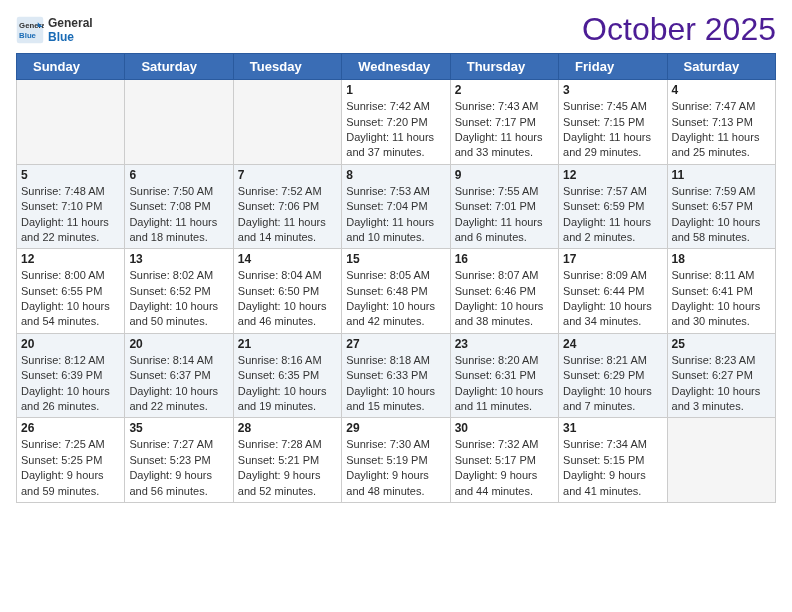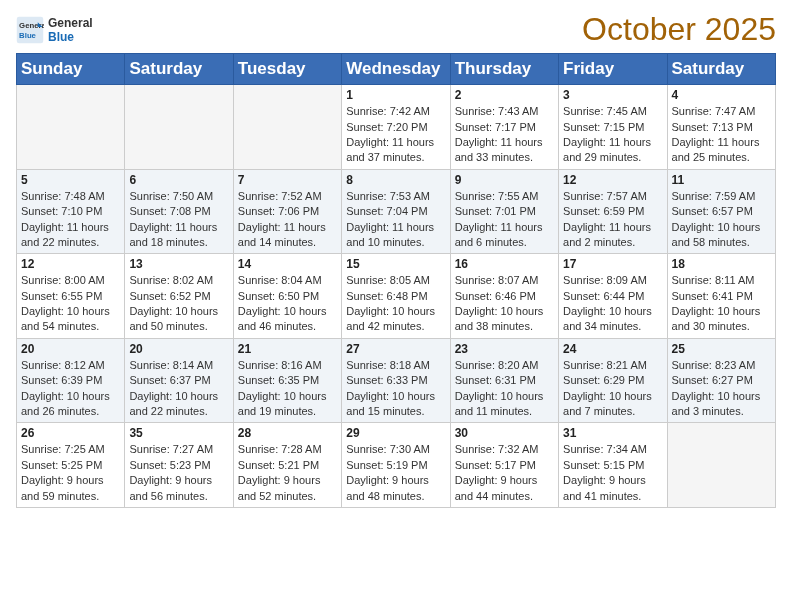--- a/index.html
+++ b/index.html
@@ -30,38 +30,38 @@
     .logo-icon {
       width: 28px;
       height: 28px;
     }
     .title-block {
       text-align: right;
     }
     .month-title {
       font-size: 32px;
       font-weight: normal;
-      color: #a16207;
+      color: #4c1d95;
       line-height: 1.1;
     }
     .location {
       font-size: 14px;
       color: #444;
     }
     .calendar {
       width: 100%;
       border-collapse: collapse;
       table-layout: fixed;
     }
     .calendar th {
       background: #3a6db5;
       color: #fff;
-      font-size: 17px;
+      font-size: 13px;
       font-weight: bold;
-      padding: 5px 4px;
+      padding: 5px 16px;
       text-align: left;
       border: 1px solid #2a5a9e;
     }
     .calendar td {
       border: 1px solid #ccc;
       vertical-align: top;
       padding: 3px 4px;
       height: 84px;
       font-size: 9.5px;
       color: #333;

